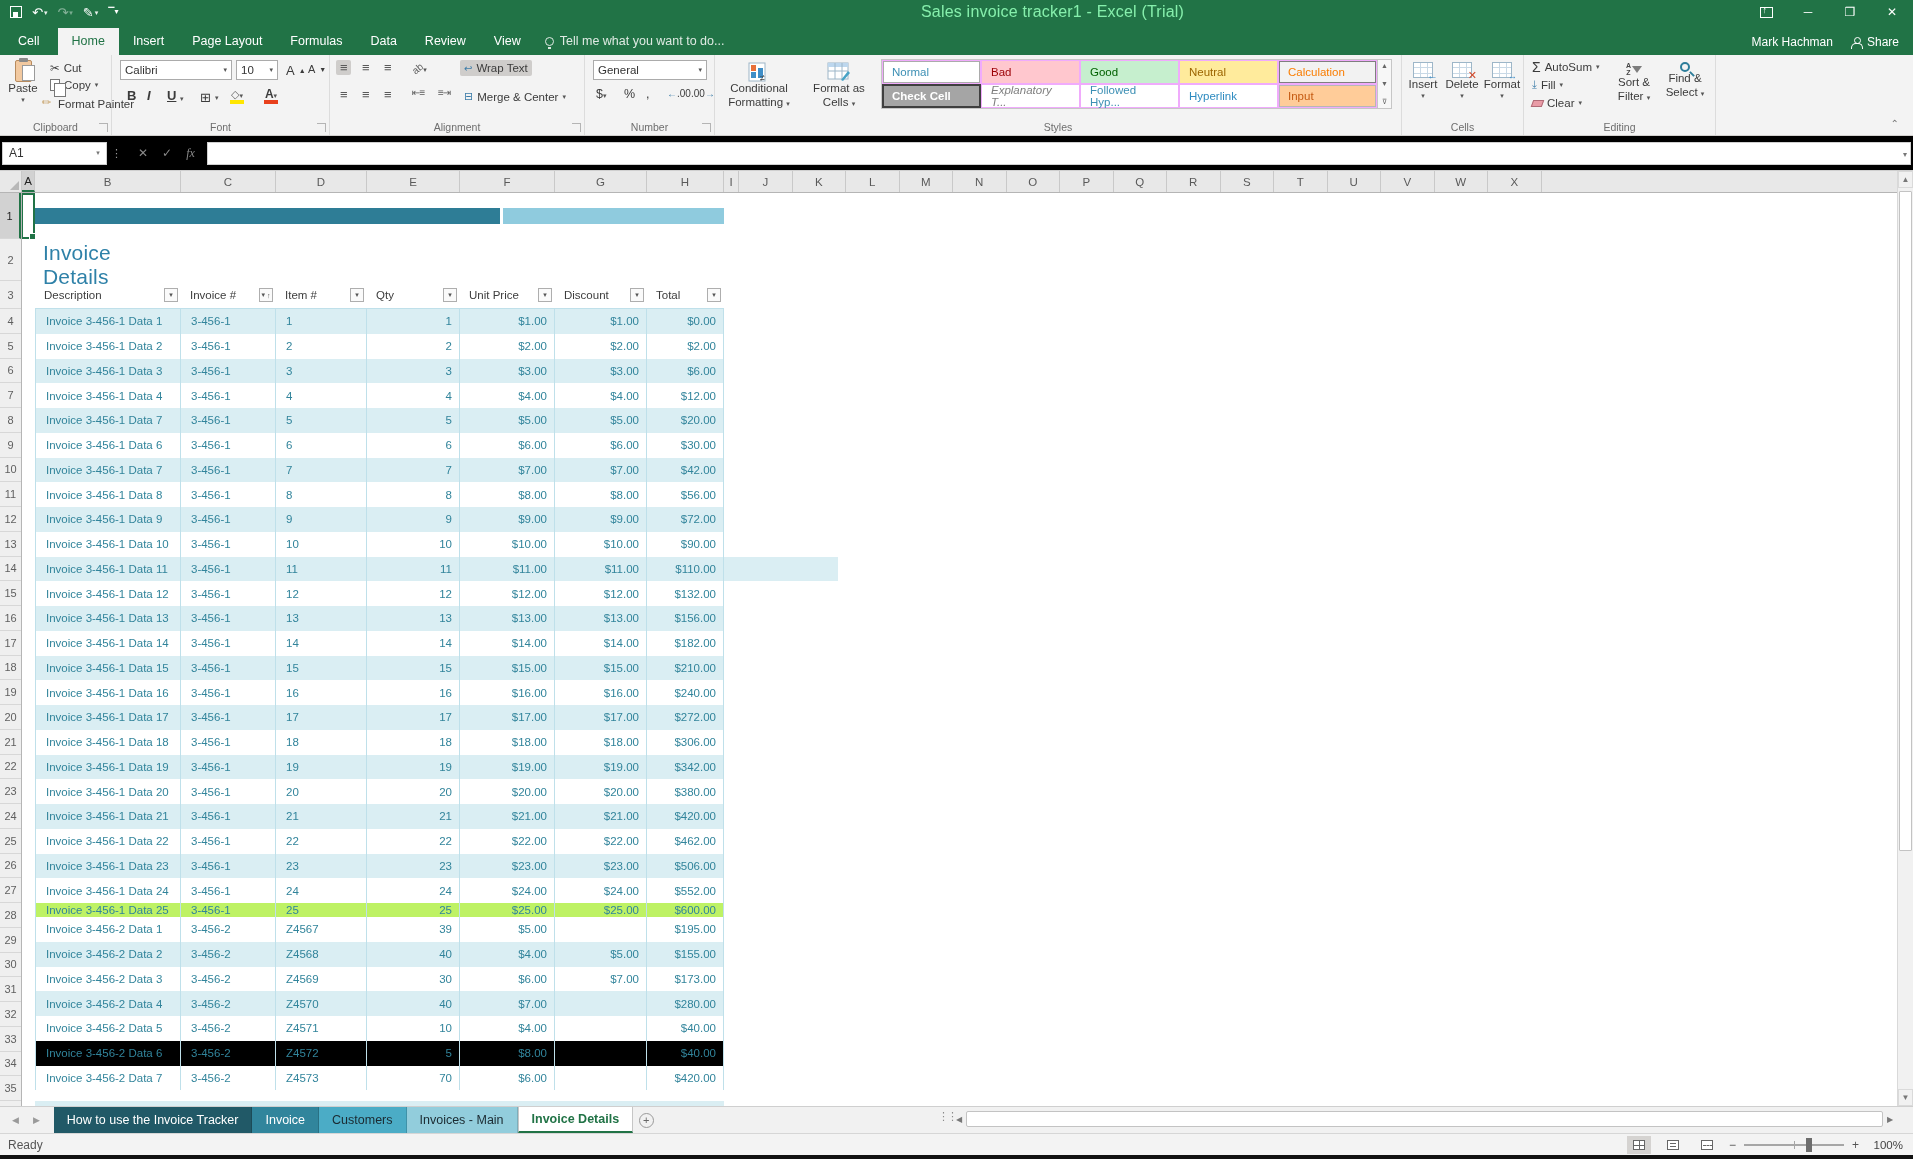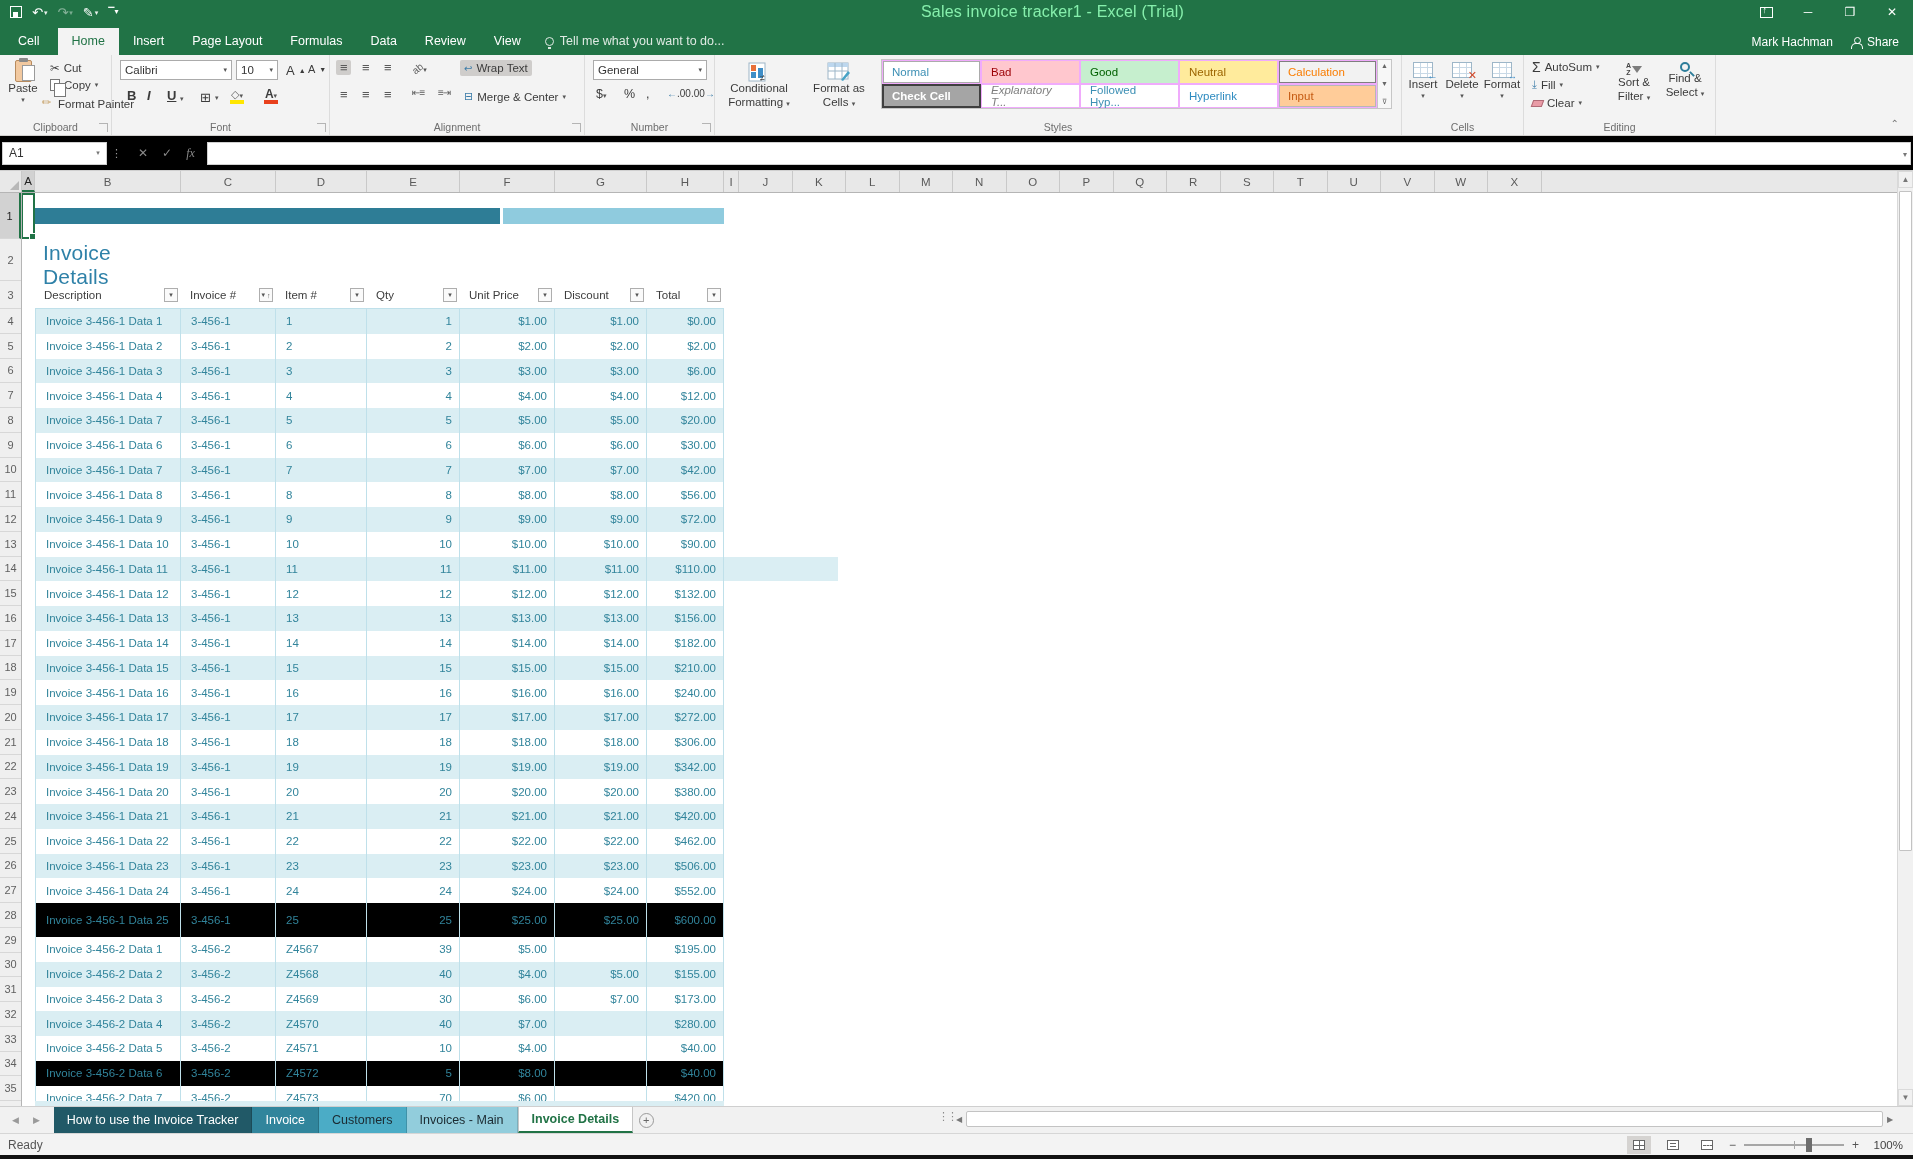--- a/index.html
+++ b/index.html
@@ -730,21 +730,21 @@
         </div>
         <div class="trow" style="height: 24.75px; width: 689px; background: rgb(255, 255, 255);">
           <div class="td left" style="left: 0px; width: 146px; color: rgb(49, 132, 155);">Invoice 3-456-1 Data 24</div>
           <div class="td left" style="left: 146px; width: 95px; color: rgb(49, 132, 155);">3-456-1</div>
           <div class="td left" style="left: 241px; width: 91px; color: rgb(49, 132, 155);">24</div>
           <div class="td right" style="left: 332px; width: 93px; color: rgb(49, 132, 155);">24</div>
           <div class="td right" style="left: 425px; width: 95px; color: rgb(49, 132, 155);">$24.00</div>
           <div class="td right" style="left: 520px; width: 92px; color: rgb(49, 132, 155);">$24.00</div>
           <div class="td right" style="left: 612px; width: 77px; color: rgb(49, 132, 155);">$552.00</div>
         </div>
-        <div class="trow" style="height: 34px; width: 689px; background: #000000;">
+        <div class="trow" style="height: 14px; width: 689px; background: #bef264;">
           <div class="td left" style="left: 0px; width: 146px; color: rgb(49, 132, 155);">Invoice 3-456-1 Data 25</div>
           <div class="td left" style="left: 146px; width: 95px; color: rgb(49, 132, 155);">3-456-1</div>
           <div class="td left" style="left: 241px; width: 91px; color: rgb(49, 132, 155);">25</div>
           <div class="td right" style="left: 332px; width: 93px; color: rgb(49, 132, 155);">25</div>
           <div class="td right" style="left: 425px; width: 95px; color: rgb(49, 132, 155);">$25.00</div>
           <div class="td right" style="left: 520px; width: 92px; color: rgb(49, 132, 155);">$25.00</div>
           <div class="td right" style="left: 612px; width: 77px; color: rgb(49, 132, 155);">$600.00</div>
         </div>
         <div class="trow" style="height: 24.75px; width: 689px; background: rgb(255, 255, 255);">
           <div class="td left" style="left: 0px; width: 146px; color: rgb(49, 132, 155);">Invoice 3-456-2 Data 1</div>

